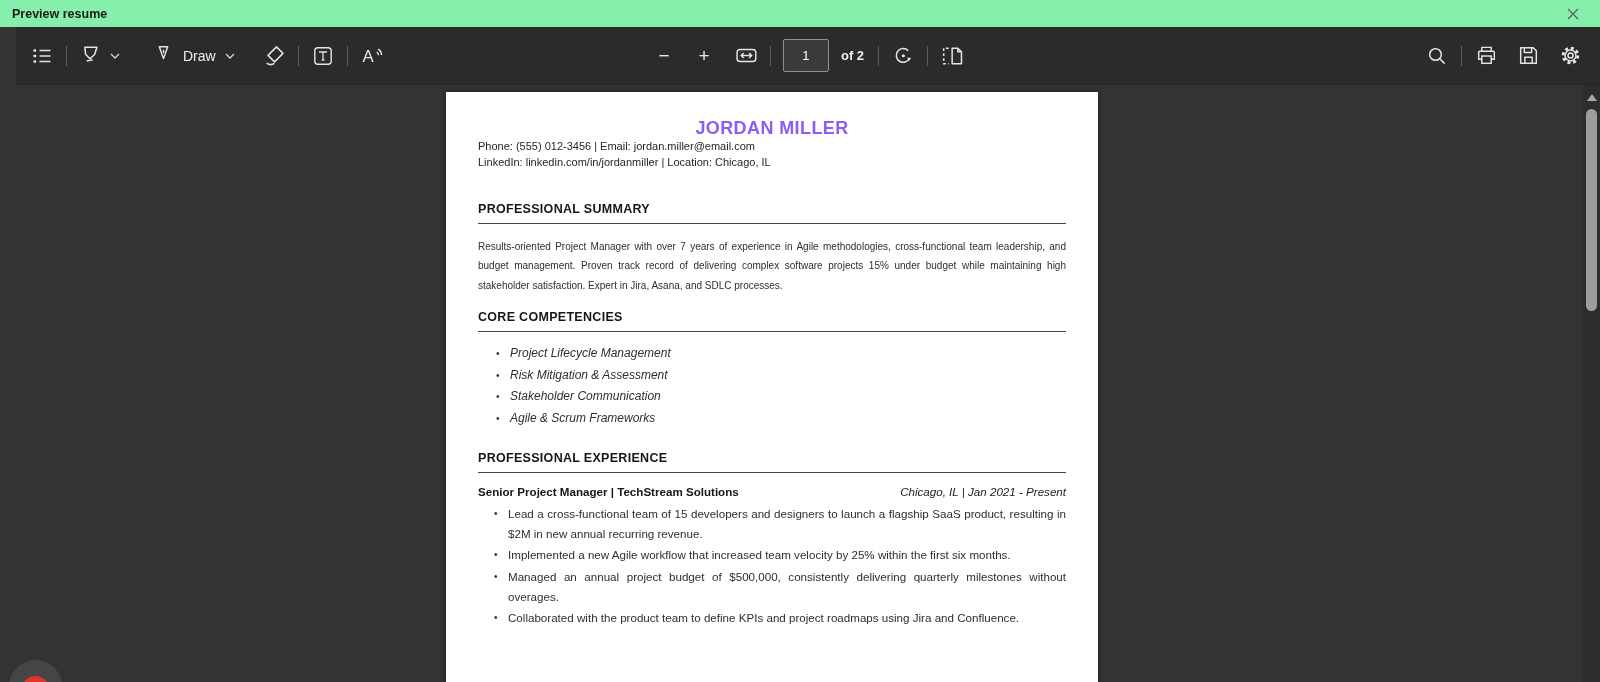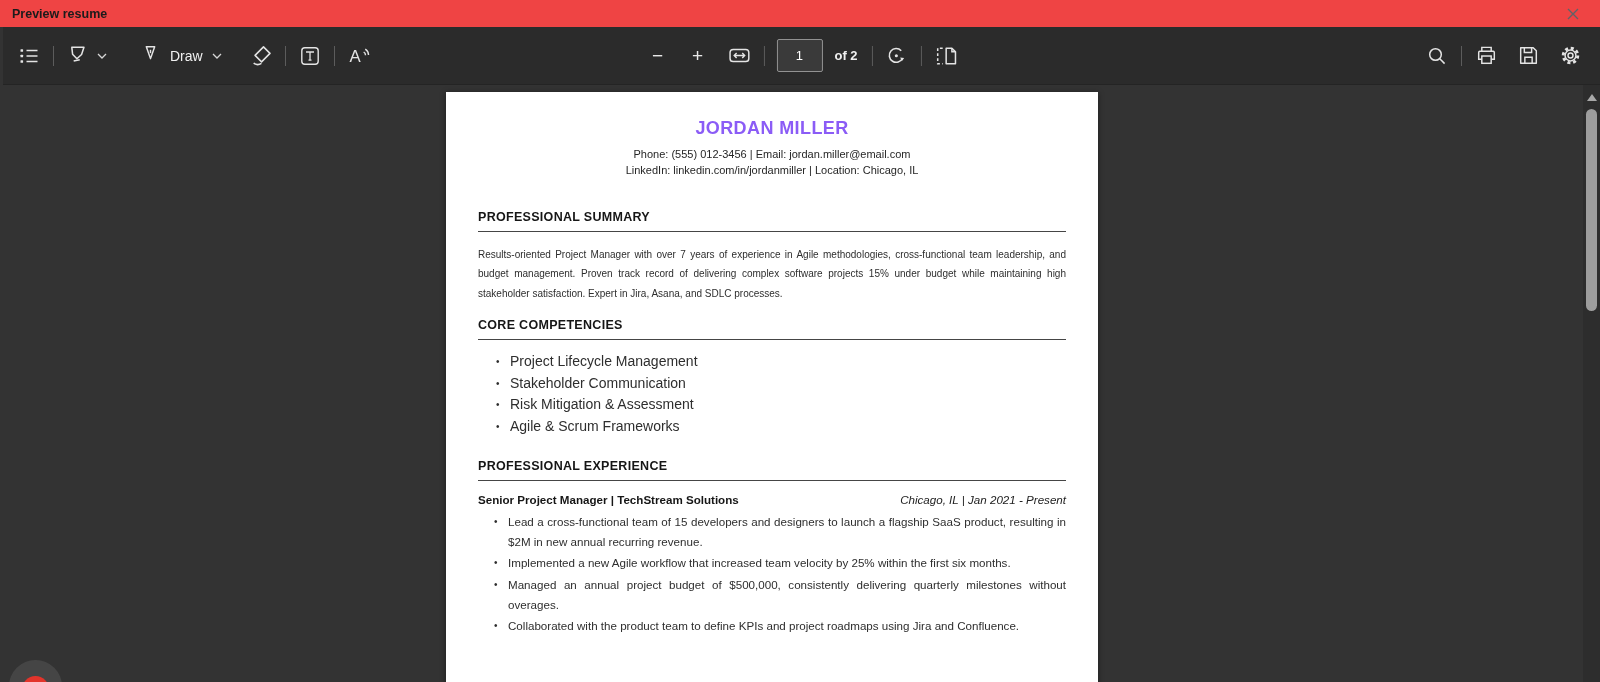--- a/index.html
+++ b/index.html
@@ -3,31 +3,31 @@
 <meta charset="utf-8">
 <style>
   html,body{margin:0;padding:0;}
   body{
     width:1600px;height:682px;position:relative;overflow:hidden;
     background:#333333;font-family:"Liberation Sans",sans-serif;
     -webkit-font-smoothing:antialiased;
   }
   
   .titlebar{
-    position:absolute;top:0;left:0;right:0;height:27px;background:#ef4444;
+    position:absolute;top:0;left:0;right:0;height:27px;background:#86efac;
     display:flex;align-items:center;padding:0 12px;box-sizing:border-box;z-index:5;
   }
   .titlebar-title{font-size:12.5px;font-weight:bold;color:#1b1b1b;}
   .close-btn{
     position:absolute;right:16px;top:3px;width:22px;height:22px;
     display:flex;align-items:center;justify-content:center;cursor:pointer;
   }
   
   .toolbar{
-    position:absolute;top:27px;left:3px;right:0;height:58px;background:#2b2b2b;
+    position:absolute;top:27px;left:16px;right:0;height:58px;background:#2b2b2b;
     display:flex;align-items:center;color:#ececec;z-index:4;
     border-bottom:1px solid #242424;box-sizing:border-box;
   }
   .tb-group{display:flex;align-items:center;}
   .tb-left{padding-left:12px;}
   .tb-center{position:absolute;left:50%;transform:translateX(-50%);}
   .tb-right{margin-left:auto;padding-right:16px;}
   .tb-btn{
     min-width:28px;height:34px;display:flex;align-items:center;justify-content:center;
     border-radius:3px;cursor:pointer;flex:0 0 auto;
@@ -43,29 +43,29 @@
   }
   .of-label{font-size:13px;font-weight:bold;color:#f0f0f0;margin:0 4px 0 10px;white-space:nowrap;}
   
   .canvas{position:absolute;top:85px;left:0;right:0;bottom:0;background:#333333;overflow:hidden;}
   .paper{
     position:absolute;left:446px;top:7px;width:652px;height:920px;background:#ffffff;
     box-shadow:0 1px 6px rgba(0,0,0,0.45);box-sizing:border-box;padding:26px 32px 0 32px;
     color:#2e2e2e;
   }
   .r-name{text-align:center;font-size:18px;font-weight:bold;letter-spacing:.4px;color:#8b5cf6;margin:0;}
-  .r-contact{text-align:center;font-size:11px;line-height:15.5px;color:#262626;margin-top:8px;}
+  .r-contact{text-align:left;font-size:11px;line-height:15.5px;color:#262626;}
   .r-sec{
     font-size:12.5px;font-weight:bold;color:#161616;letter-spacing:.3px;
     border-bottom:1px solid #454545;padding-bottom:7px;margin:0;
   }
   .sec-summary{margin-top:32px;}
   .r-par{font-size:10px;line-height:19.3px;color:#2e2e2e;text-align:justify;margin:13px 0 0;}
   .sec-comp{margin-top:15px;}
-  ul.comp{list-style:none;margin:11px 0 16px;padding:0 0 0 18px;font-size:14px;color:#2e2e2e;}
+  ul.comp{list-style:none;margin:11px 0 16px;padding:0 0 0 18px;font-size:12px;color:#2e2e2e;font-style:italic;}
   ul.comp li{line-height:21.7px;position:relative;padding-left:14px;}
   ul.comp li::before{content:"\2022";position:absolute;left:0;top:0;font-size:10px;}
   .sec-exp{margin-top:21px;}
   .job-row{display:flex;justify-content:space-between;align-items:baseline;margin-top:12px;font-size:11.6px;}
   .job-title{font-weight:bold;color:#161616;}
   .job-meta{font-style:italic;color:#222;white-space:nowrap;}
   ul.exp{list-style:none;margin:6px 0 10px;padding:0;font-size:11.6px;color:#2e2e2e;}
   ul.exp li{position:relative;padding-left:30px;line-height:20.3px;text-align:justify;margin-bottom:1px;}
   ul.exp li::before{content:"\2022";position:absolute;left:16px;top:0;font-size:10px;}
   
@@ -262,22 +262,22 @@
       <div>Phone: (555) 012-3456 | Email: jordan.miller@email.com</div>
       <div>LinkedIn: linkedin.com/in/jordanmiller | Location: Chicago, IL</div>
     </div>
 
     <h2 class="r-sec sec-summary">PROFESSIONAL SUMMARY</h2>
     <p class="r-par">Results-oriented Project Manager with over 7 years of experience in Agile methodologies, cross-functional team leadership, and budget management. Proven track record of delivering complex software projects 15% under budget while maintaining high stakeholder satisfaction. Expert in Jira, Asana, and SDLC processes.</p>
 
     <h2 class="r-sec sec-comp">CORE COMPETENCIES</h2>
     <ul class="comp">
       <li>Project Lifecycle Management</li>
+      <li>Risk Mitigation &amp; Assessment</li>
       <li>Stakeholder Communication</li>
-      <li>Risk Mitigation &amp; Assessment</li>
       <li>Agile &amp; Scrum Frameworks</li>
     </ul>
 
     <h2 class="r-sec sec-exp">PROFESSIONAL EXPERIENCE</h2>
     <div class="job-row">
       <span class="job-title">Senior Project Manager | TechStream Solutions</span>
       <span class="job-meta">Chicago, IL | Jan 2021 - Present</span>
     </div>
     <ul class="exp">
       <li>Lead a cross-functional team of 15 developers and designers to launch a flagship SaaS product, resulting in $2M in new annual recurring revenue.</li>

